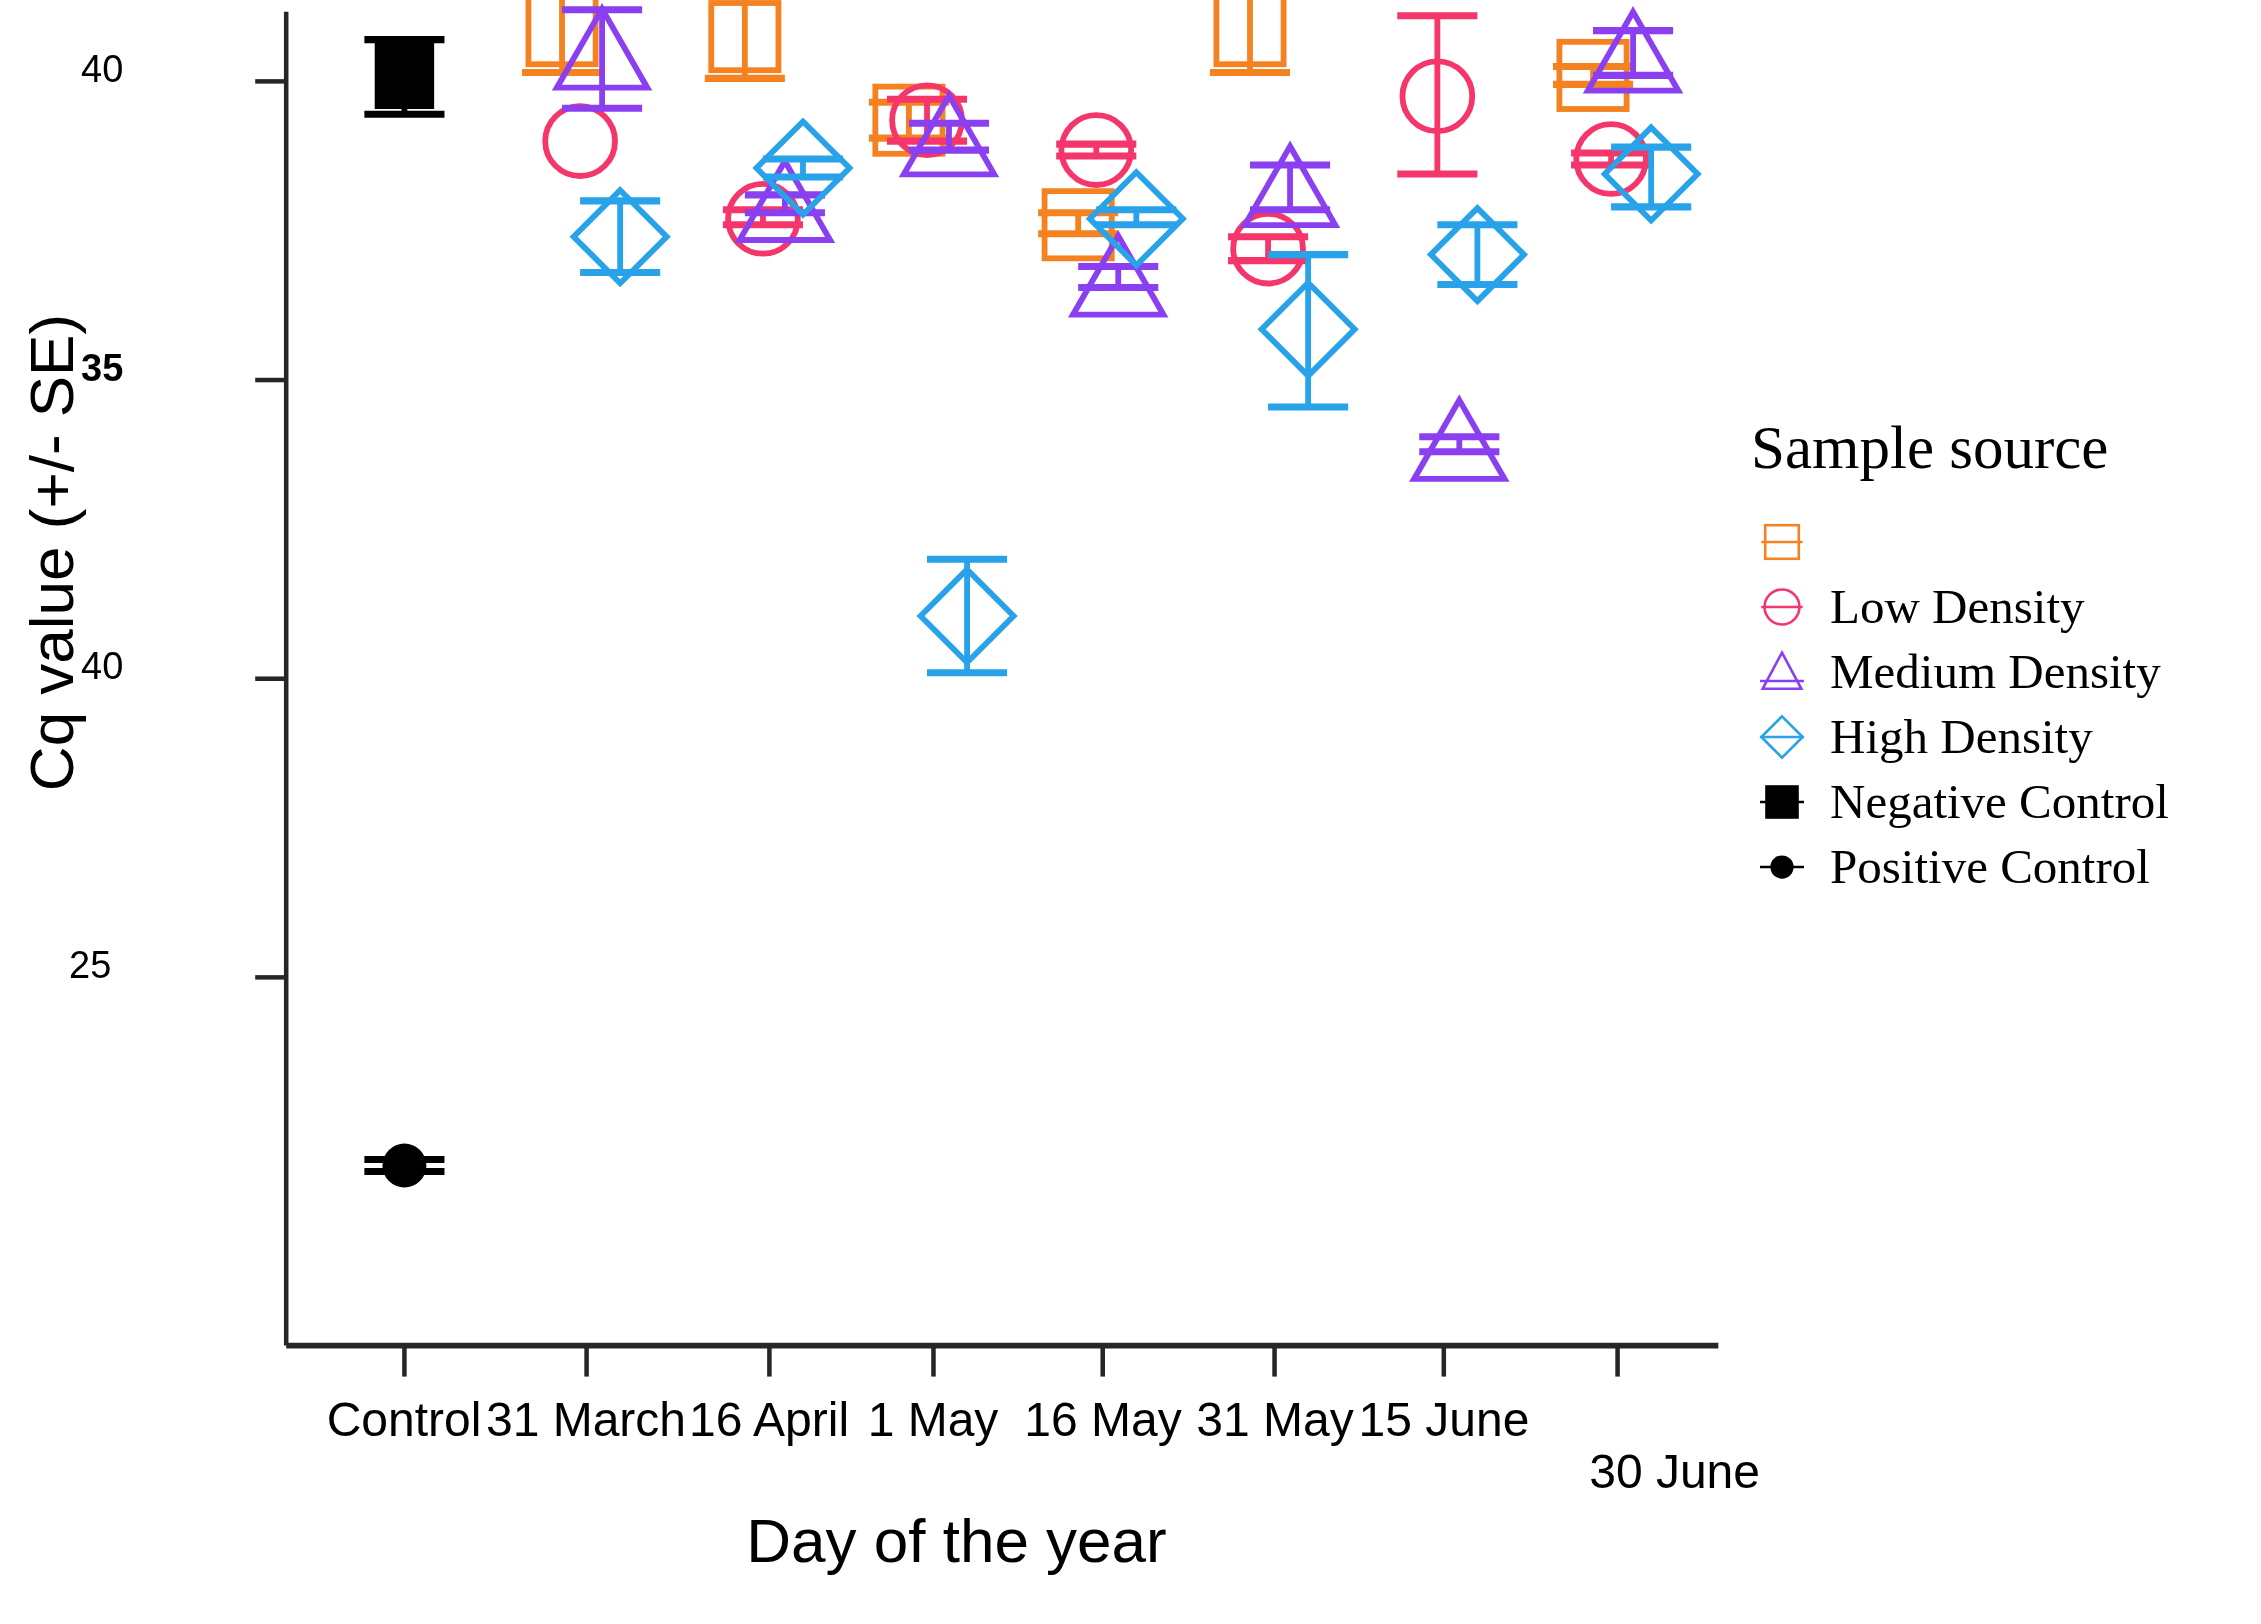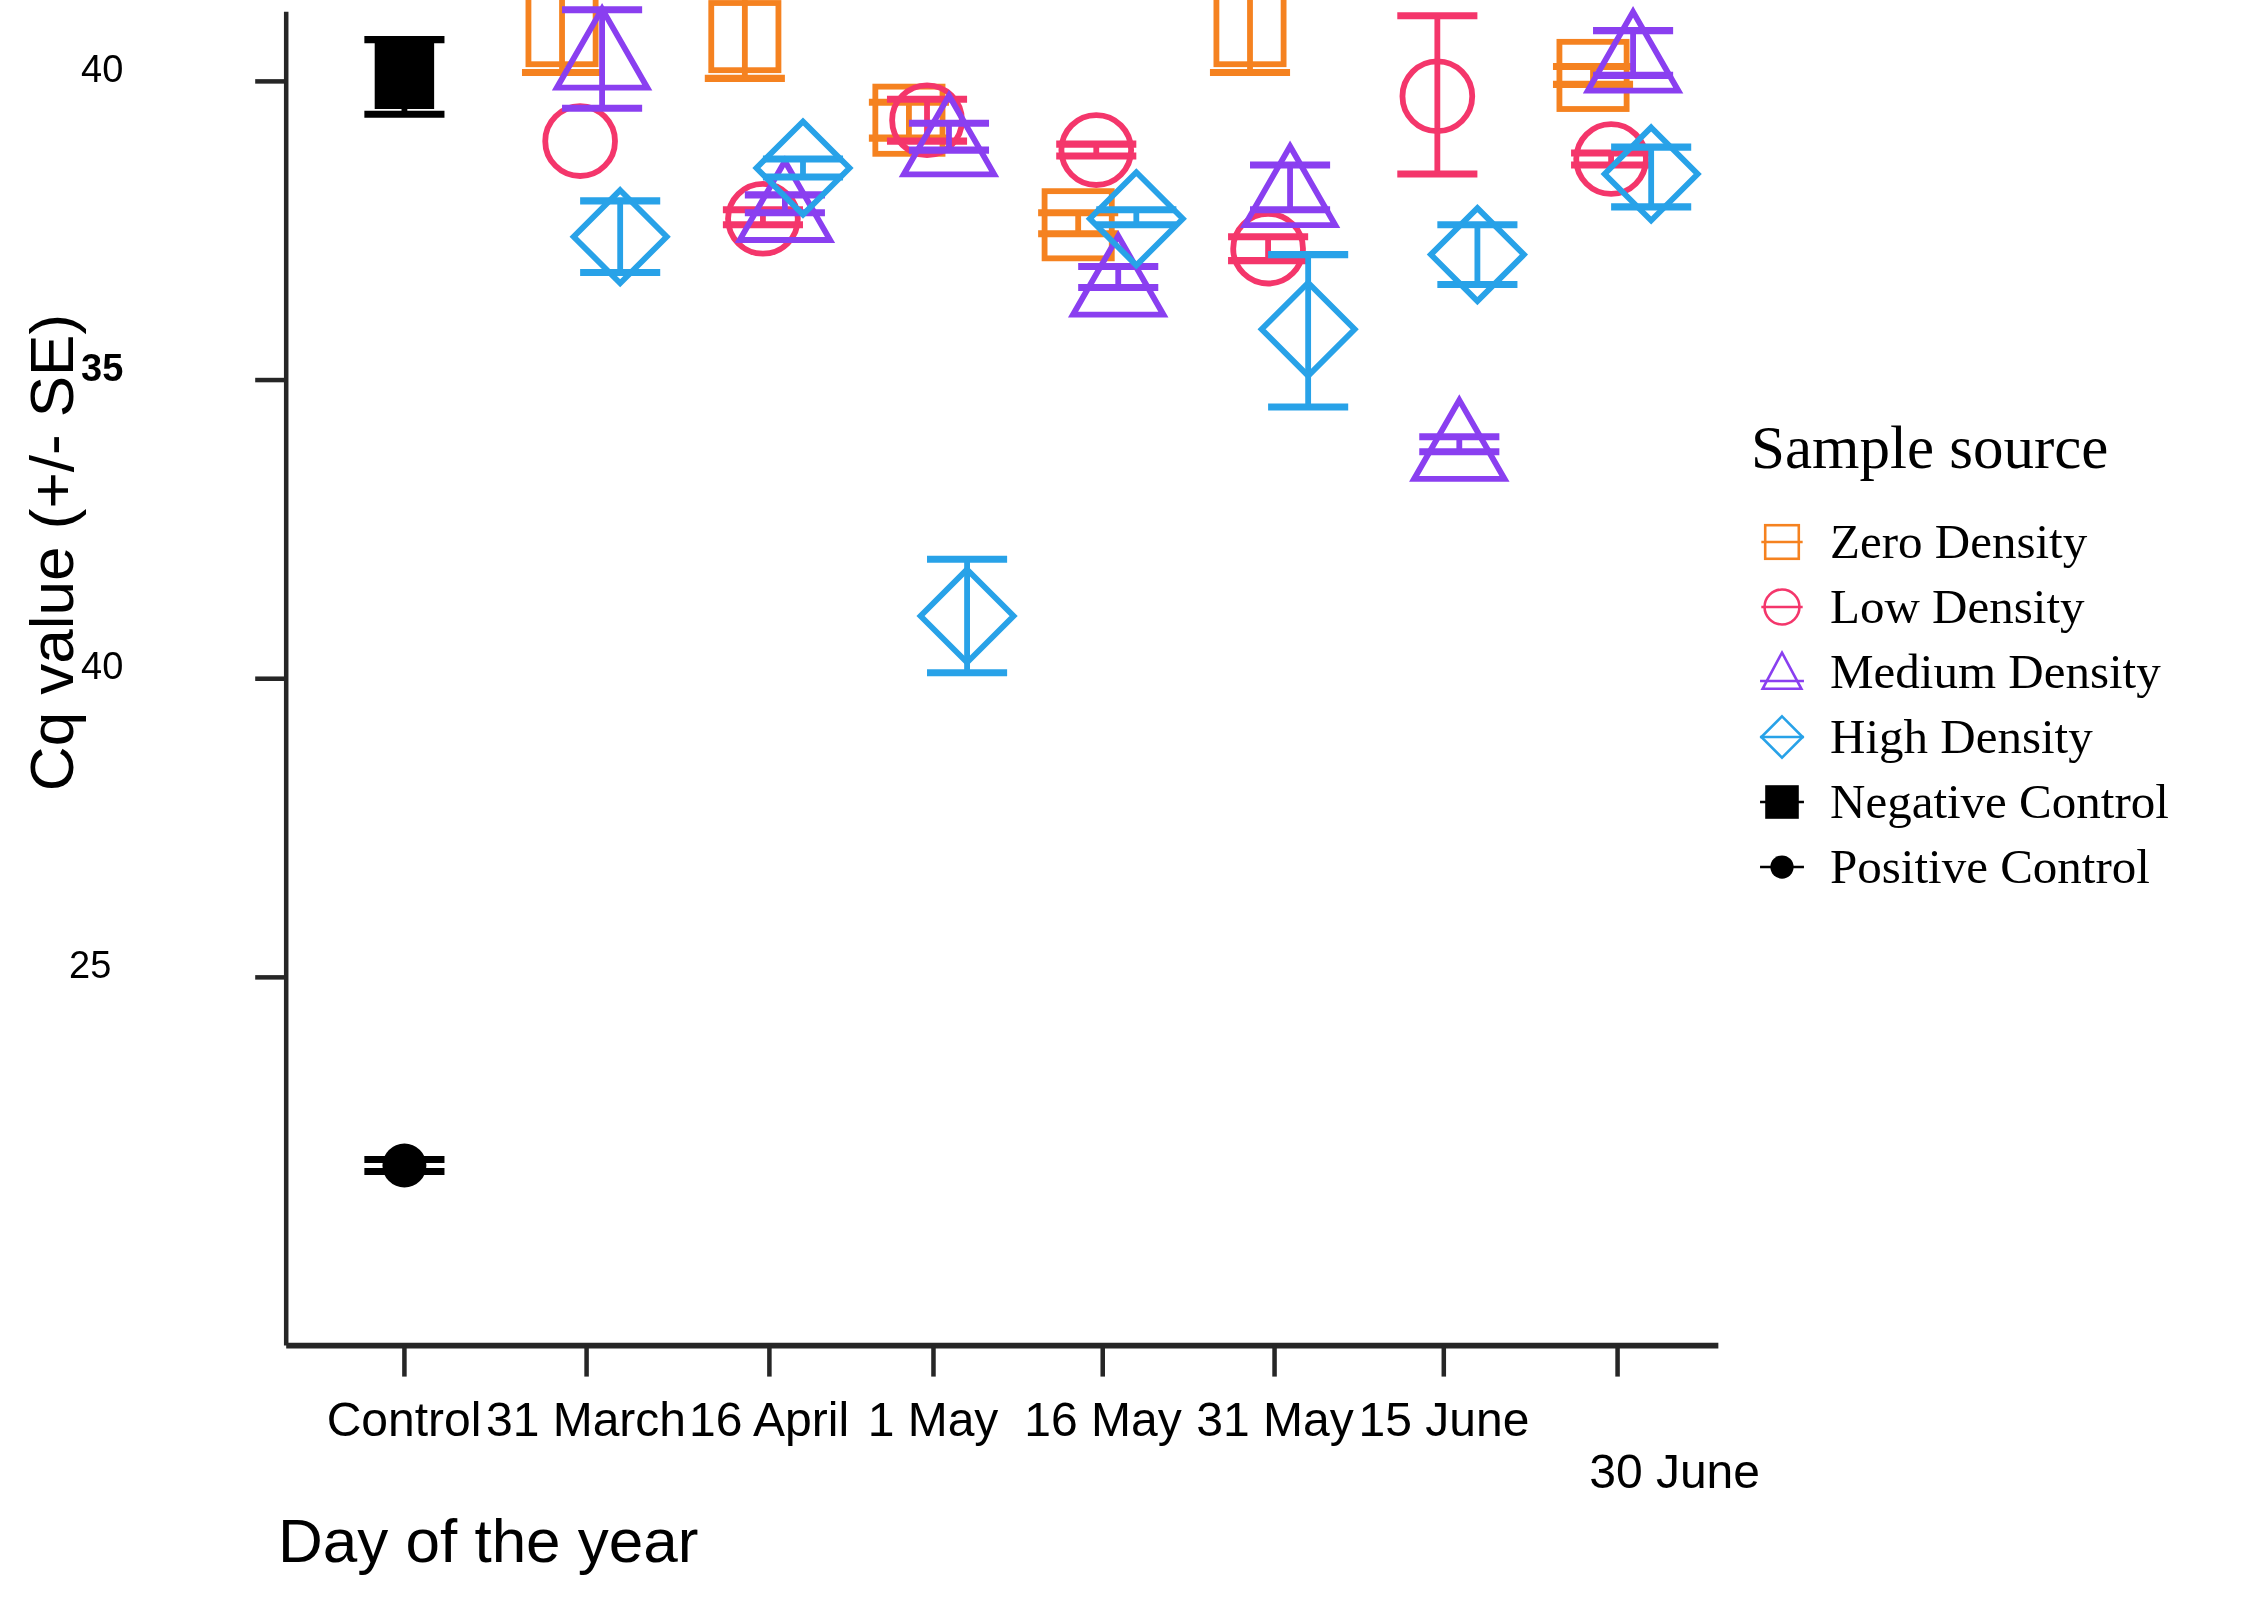--- a/index.html
+++ b/index.html
@@ -2,21 +2,21 @@
 <html style="font-size:10.3px"><head>
 <meta charset="utf-8">
 <style>
   html,body{margin:0;padding:0;background:#ffffff;}
   #root{position:relative;width:2261px;height:1624px;background:#ffffff;
         font-family:"Liberation Sans", sans-serif;overflow:hidden;}
   #plot{position:absolute;left:0;top:0;width:2261px;height:1624px;}
   .ylab{position:absolute;left:-336px;top:517px;width:775px;
         transform:rotate(-90deg);transform-origin:center center;
         text-align:center;font-size:62px;color:#000;letter-spacing:0px;}
-  .xlab{position:absolute;left:278px;top:1505px;width:1357px;
+  .xlab{position:absolute;left:278px;top:1505px;width:1357px;text-align:center;
         font-size:62px;color:#000;}
   .tickY{position:absolute;font-size:38px;color:#000;width:168px;}
   .tickX{position:absolute;font-size:48px;color:#000;text-align:center;width:284px;}
   .legend{position:absolute;left:1751px;top:413px;width:510px;font-family:Liberation Serif, serif;}
   .legend-title{font-size:61px;color:#000;margin-bottom:26px;white-space:nowrap;}
   .legend-row{display:flex;align-items:center;height:65px;}
   .legend-key{width:62px;height:62px;flex:0 0 62px;margin-right:17px;
               display:flex;align-items:center;justify-content:center;}
   .legend-text{font-size:49px;color:#000;white-space:nowrap;}
 </style>
@@ -236,21 +236,20 @@
   <div class="legend">
     <div class="legend-title">Sample source</div>
     <div id="legend-rows">
         <div class="legend-row">
           <div class="legend-key">
             <svg width="62" height="62" viewBox="0 0 96 96">
               <rect x="22" y="22" width="52" height="52" fill="none" stroke="#F58220" stroke-width="4"></rect>
               <line x1="16" y1="48" x2="80" y2="48" stroke="#F58220" stroke-width="4"></line>
             </svg>
           </div>
-          <div class="legend-text">Zero Density</div>
         </div>
         <div class="legend-row">
           <div class="legend-key">
             <svg width="62" height="62" viewBox="0 0 96 96">
               <circle cx="48" cy="48" r="27" fill="none" stroke="#F4366B" stroke-width="4"></circle>
               <line x1="16" y1="48" x2="80" y2="48" stroke="#F4366B" stroke-width="4"></line>
             </svg>
           </div>
           <div class="legend-text">Low Density</div>
         </div>

